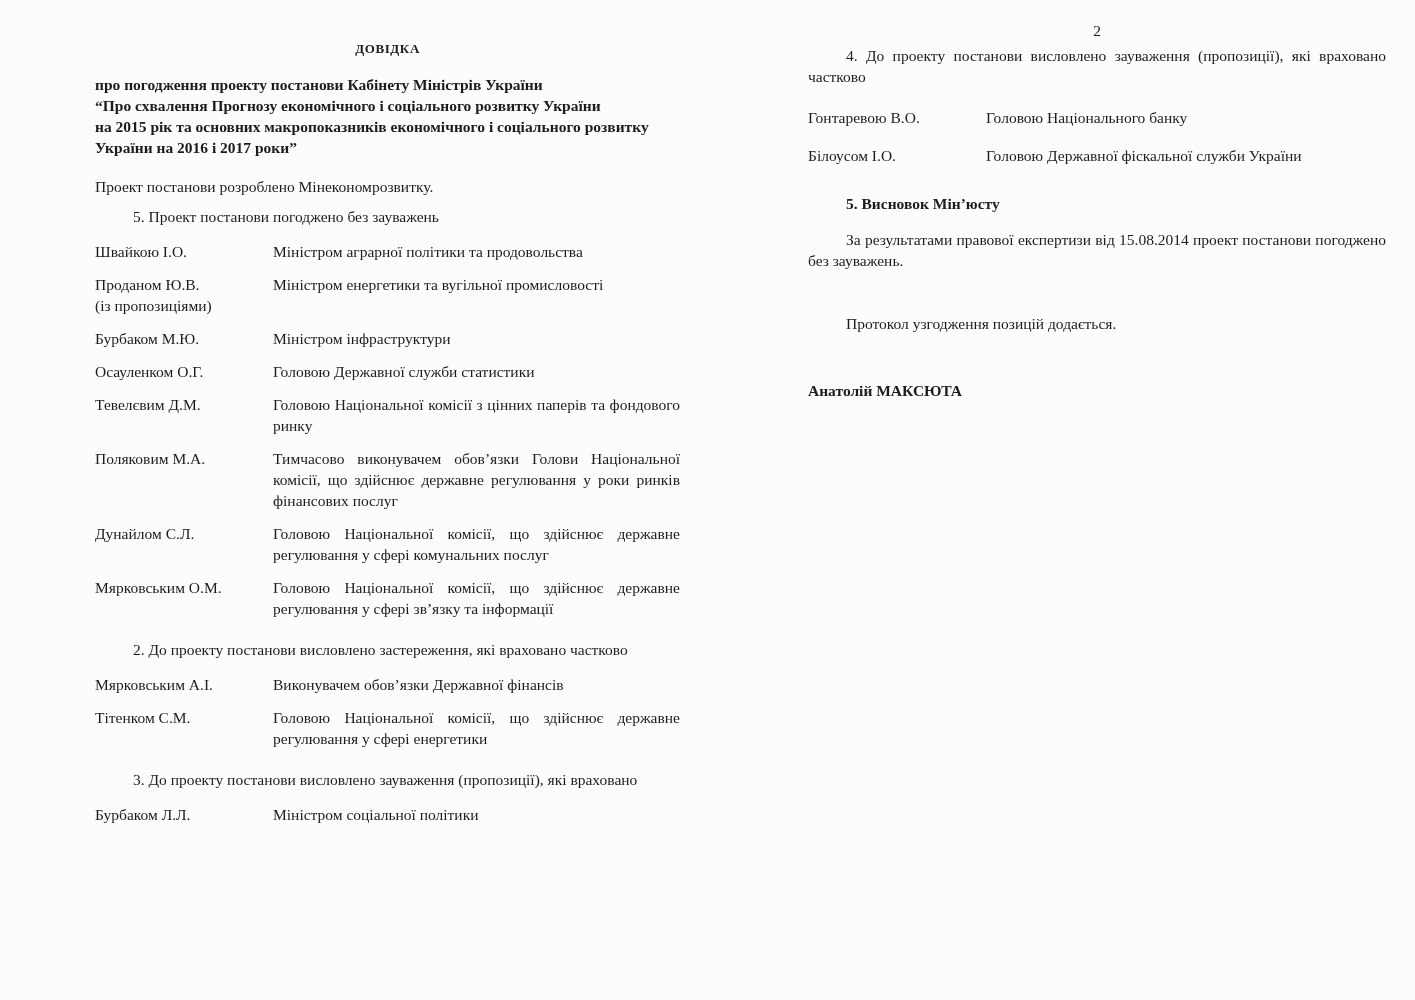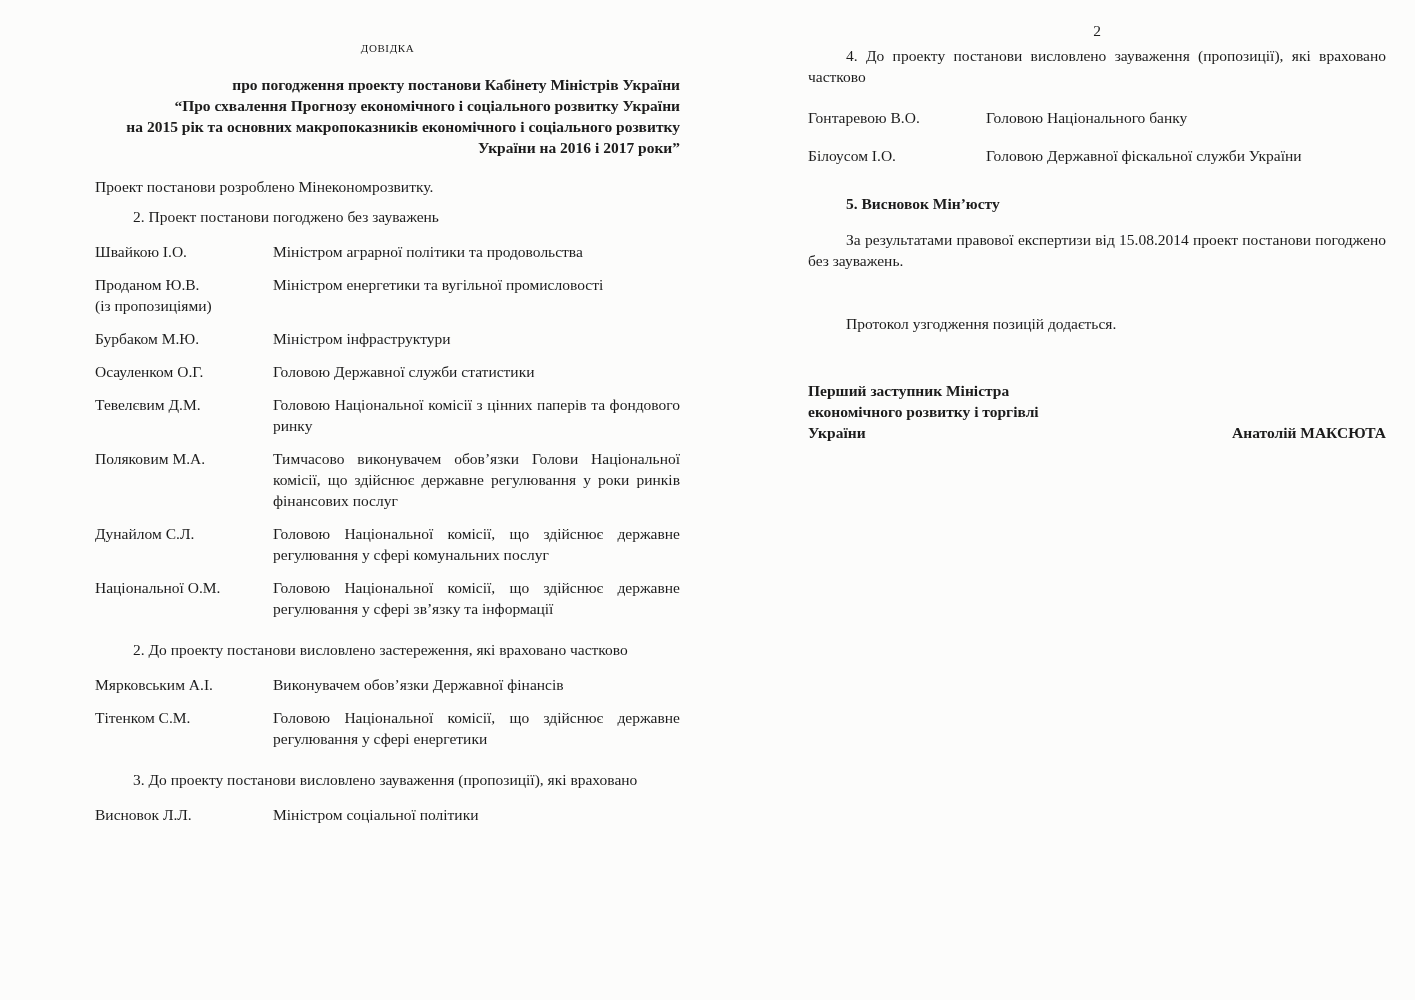--- a/index.html
+++ b/index.html
@@ -27,27 +27,27 @@
     width: 585px;
     padding-top: 38px;
   }
   .page-right {
     left: 808px;
     width: 578px;
     padding-top: 20px;
   }
   .doc-title {
     text-align: center;
-    font-weight: normal;
-    font-size: 11px;
+    font-weight: bold;
+    font-size: 13px;
     letter-spacing: 0.6px;
     margin-bottom: 15px;
   }
   .subtitle {
-    text-align: right;
+    text-align: left;
     font-weight: bold;
     margin-bottom: 18px;
   }
   .subtitle div {
     line-height: 21px;
   }
   .intro {
     margin-bottom: 9px;
   }
   .section-heading {
@@ -118,21 +118,21 @@
 
     <div class="subtitle">
       <div>про погодження проекту постанови Кабінету Міністрів України</div>
       <div>“Про схвалення Прогнозу  економічного і соціального розвитку України</div>
       <div>на 2015 рік та основних макропоказників економічного і соціального розвитку</div>
       <div>України на 2016 і 2017 роки”</div>
     </div>
 
     <div class="intro">Проект постанови розроблено Мінекономрозвитку.</div>
 
-    <div class="section-heading">2. Проект постанови погоджено без зауважень</div>
+    <div class="section-heading">5. Проект постанови погоджено без зауважень</div>
 
     <div class="row">
       <div class="name">Швайкою І.О.</div>
       <div class="pos">Міністром аграрної політики та продовольства</div>
     </div>
     <div class="row">
       <div class="name">Проданом Ю.В.
 (із пропозиціями)</div>
       <div class="pos">Міністром енергетики та вугільної промисловості</div>
     </div>
@@ -150,39 +150,39 @@
     </div>
     <div class="row">
       <div class="name">Поляковим М.А.</div>
       <div class="pos">Тимчасово виконувачем обов’язки Голови Національної комісії, що здійснює державне регулювання у роки ринків фінансових послуг</div>
     </div>
     <div class="row">
       <div class="name">Дунайлом С.Л.</div>
       <div class="pos">Головою Національної комісії, що здійснює державне регулювання у сфері комунальних послуг</div>
     </div>
     <div class="row">
-      <div class="name">Національної О.М.</div>
+      <div class="name">Мярковським О.М.</div>
       <div class="pos">Головою Національної комісії, що здійснює державне регулювання у сфері зв’язку та інформації</div>
     </div>
 
     <div class="section-heading gap-before">2. До проекту постанови висловлено застереження, які  враховано частково</div>
 
     <div class="row">
       <div class="name">Мярковським А.І.</div>
       <div class="pos">Виконувачем обов’язки Державної фінансів</div>
     </div>
     <div class="row">
       <div class="name">Тітенком С.М.</div>
       <div class="pos">Головою Національної комісії, що здійснює державне регулювання у сфері енергетики</div>
     </div>
 
     <div class="section-heading gap-before">3. До проекту постанови висловлено зауваження (пропозиції), які враховано</div>
 
     <div class="row mb0">
-      <div class="name">Висновок Л.Л.</div>
+      <div class="name">Бурбаком Л.Л.</div>
       <div class="pos">Міністром соціальної політики</div>
     </div>
 
   </div>
 
   <div class="page page-right">
 
     <div class="page-num">2</div>
 
     <div class="section-heading">4. До проекту  постанови висловлено зауваження (пропозиції), які  враховано частково</div>
@@ -196,23 +196,18 @@
       <div class="pos">Головою Державної фіскальної служби України</div>
     </div>
 
     <div class="s5-heading">5. Висновок Мін’юсту</div>
 
     <div class="body-par">За  результатами  правової  експертизи  від  15.08.2014  проект  постанови погоджено без зауважень.</div>
 
     <div class="note-par">Протокол узгодження позицій додається.</div>
 
     <div class="signature">
-      <div class="sig-title">
-        <div>Перший заступник Міністра</div>
-        <div>економічного розвитку і торгівлі</div>
-        <div>України</div>
-      </div>
       <div class="sig-name">Анатолій МАКСЮТА</div>
     </div>
 
   </div>
 
 </div>
 
 </body></html>

